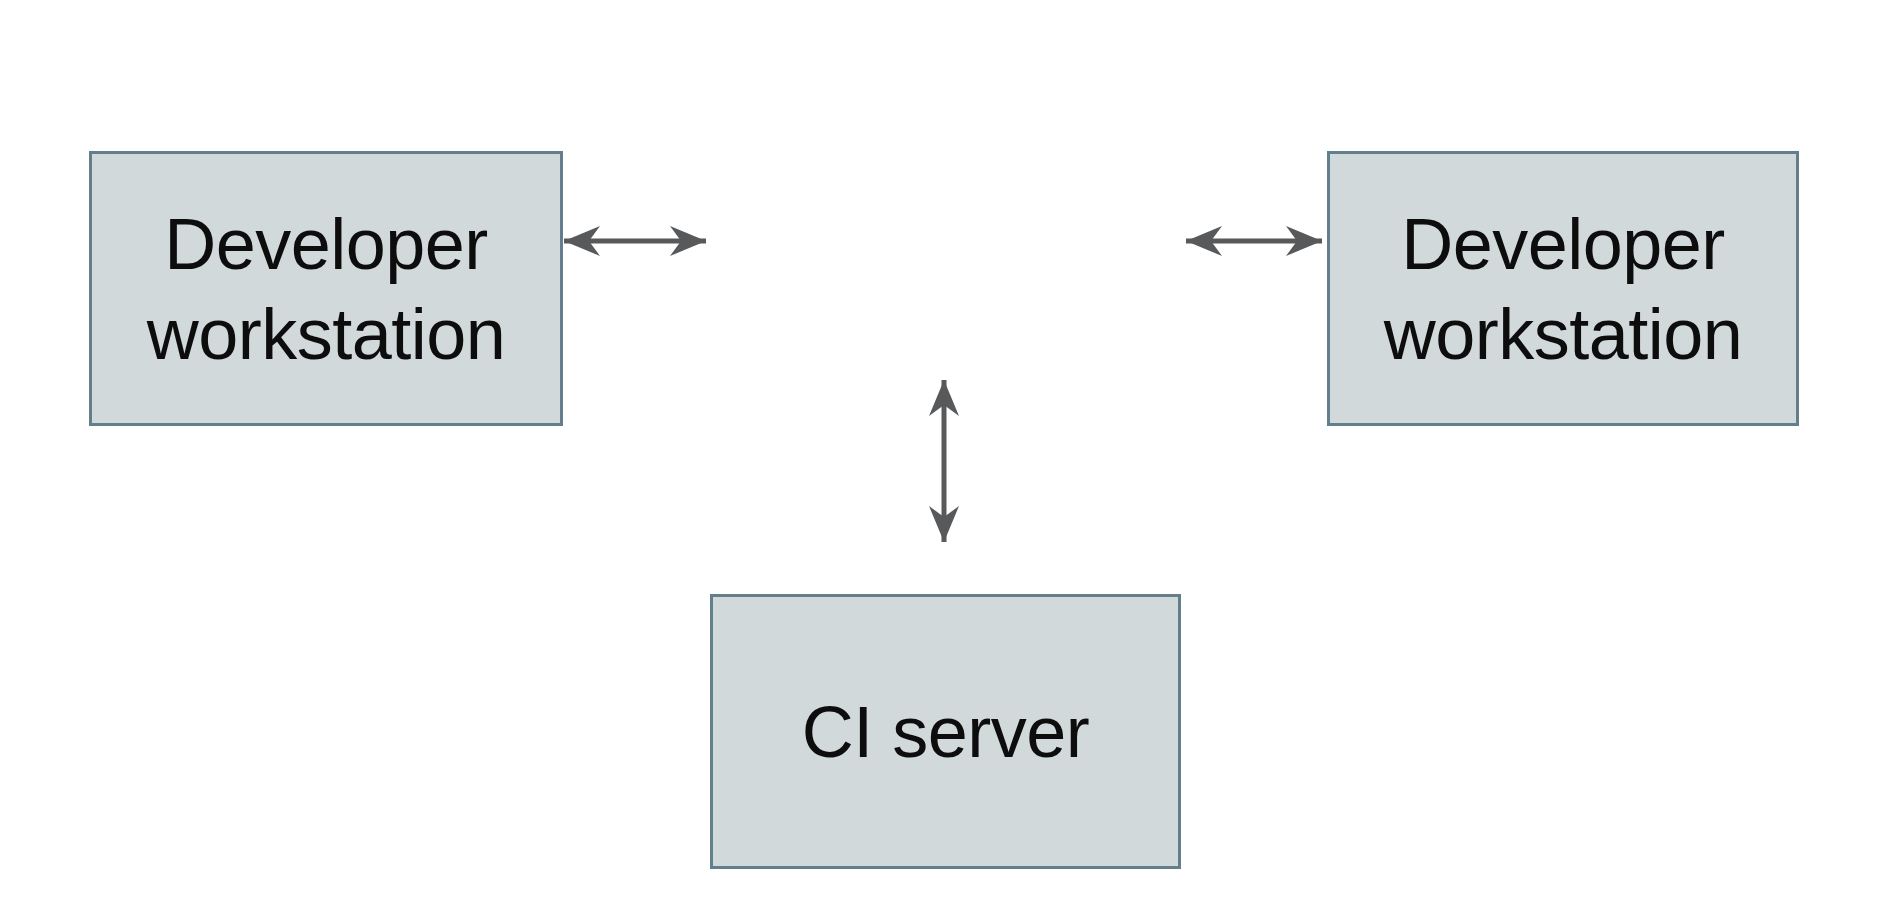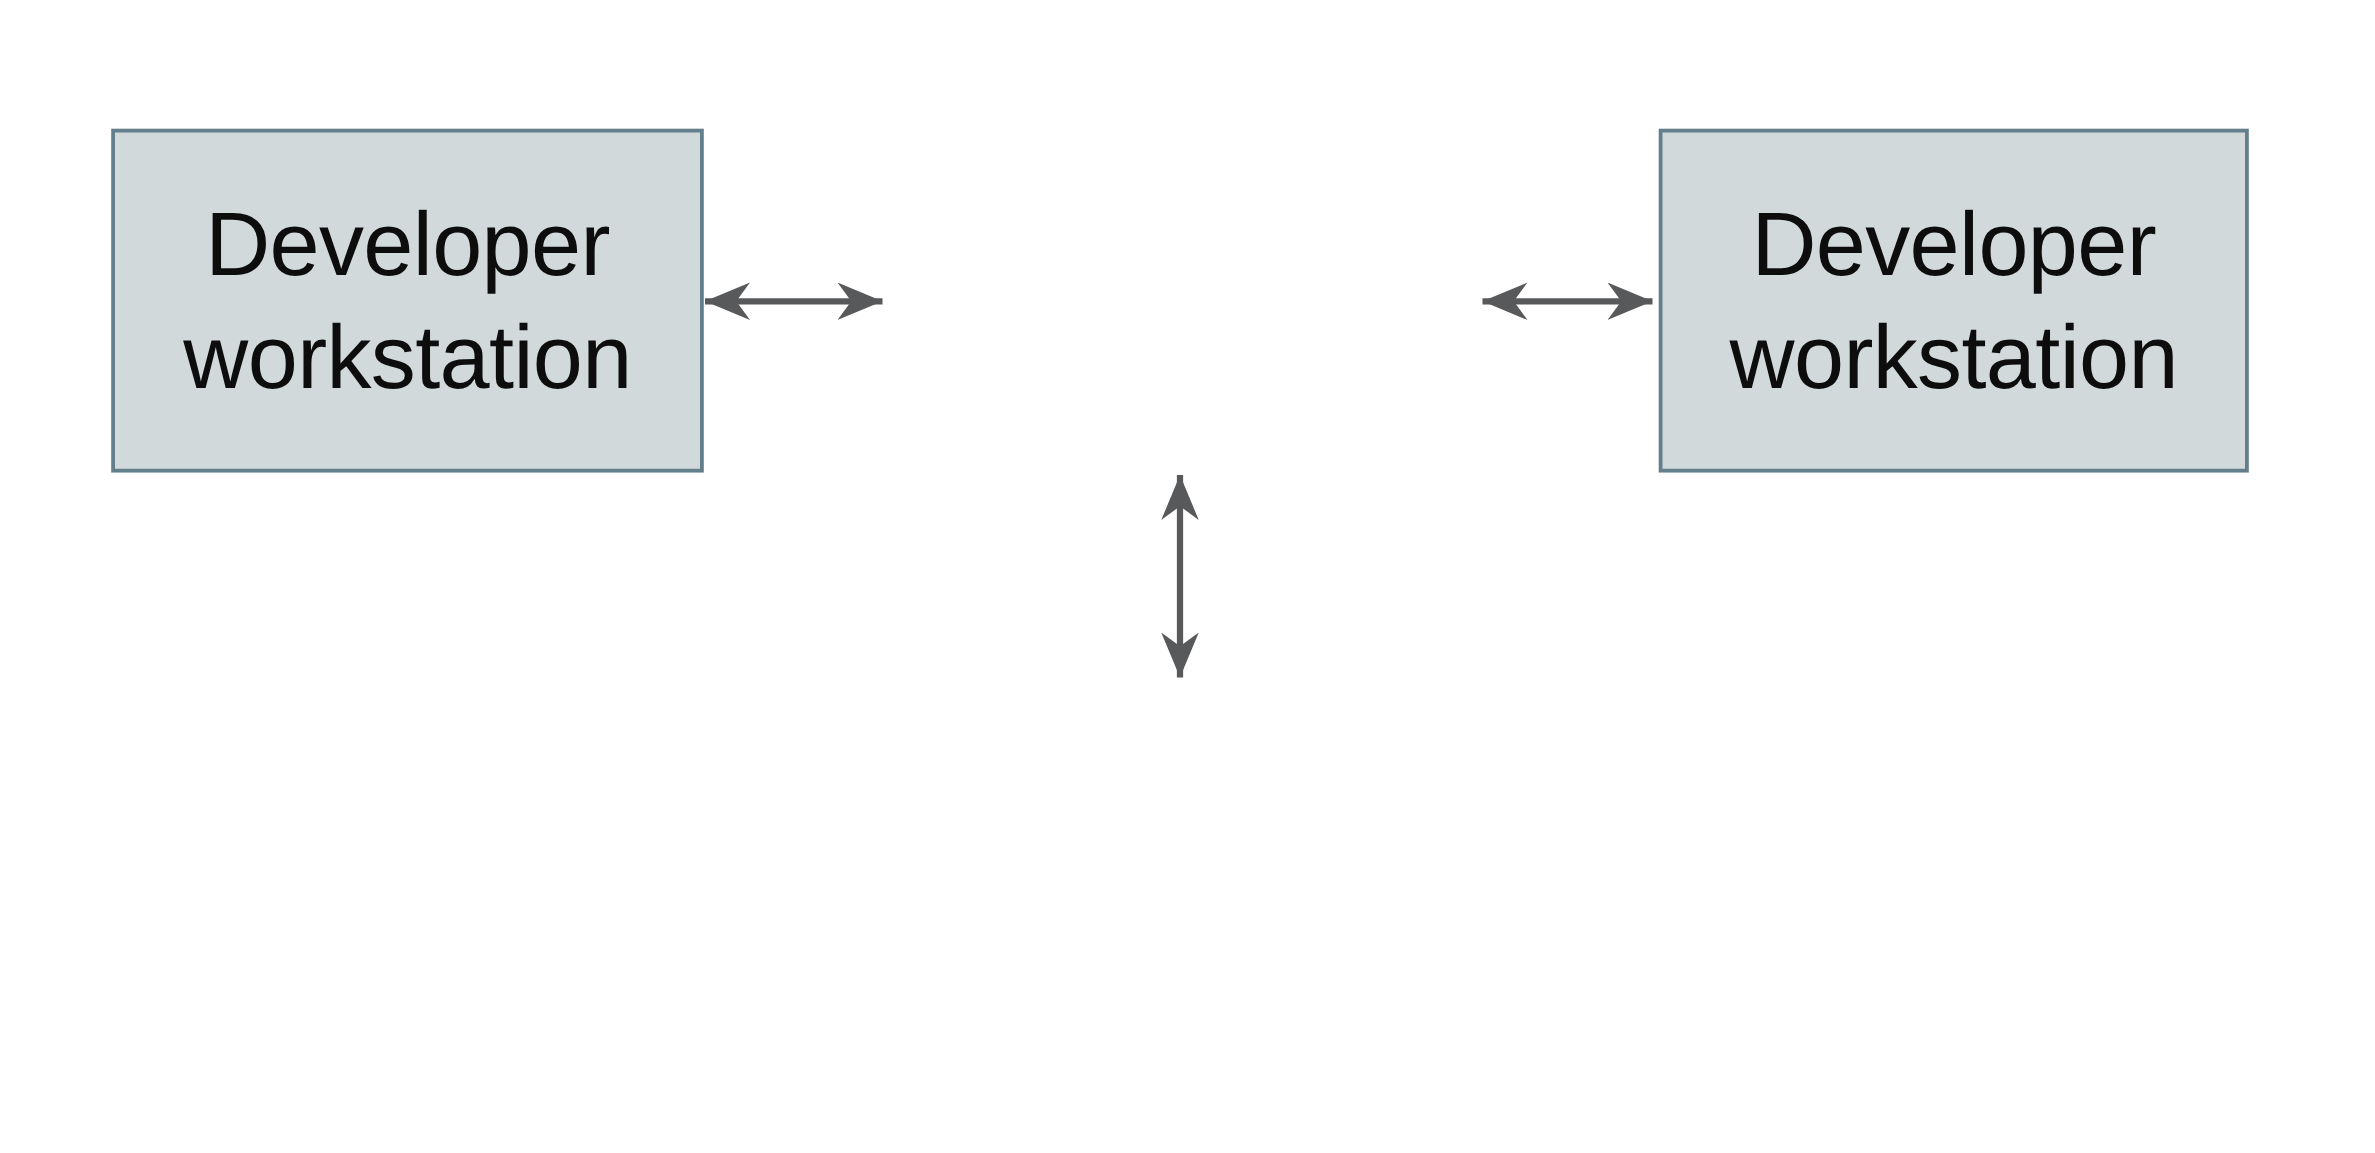--- a/index.html
+++ b/index.html
@@ -31,20 +31,21 @@
     fill: var(--arrow, #58595b);
   }
   .node {
     position: absolute;
     box-sizing: border-box;
     background: var(--node-fill, #d2d9db);
     border: 3px solid var(--node-border, #647f8c);
     display: flex;
     align-items: center;
     justify-content: center;
+    margin-top: 48px;
   }
   .node-label {
     display: flex;
     flex-direction: column;
     align-items: center;
     justify-content: center;
     text-align: center;
     color: var(--text, #0d0d0d);
     font-size: 72px;
     line-height: 90px;
@@ -76,14 +77,19 @@
   </div>
 
 
   <div class="node" style="left:1327px; top:103px; width:472px; height:275px;">
     <div class="node-label">
       <span>Developer</span>
       <span>workstation</span>
     </div>
   </div>
 
+  <div class="node" style="left:710px; top:546px; width:471px; height:275px;">
+    <div class="node-label">
+      <span>CI server</span>
+    </div>
+  </div>
 
 </div>
 
 </body></html>

